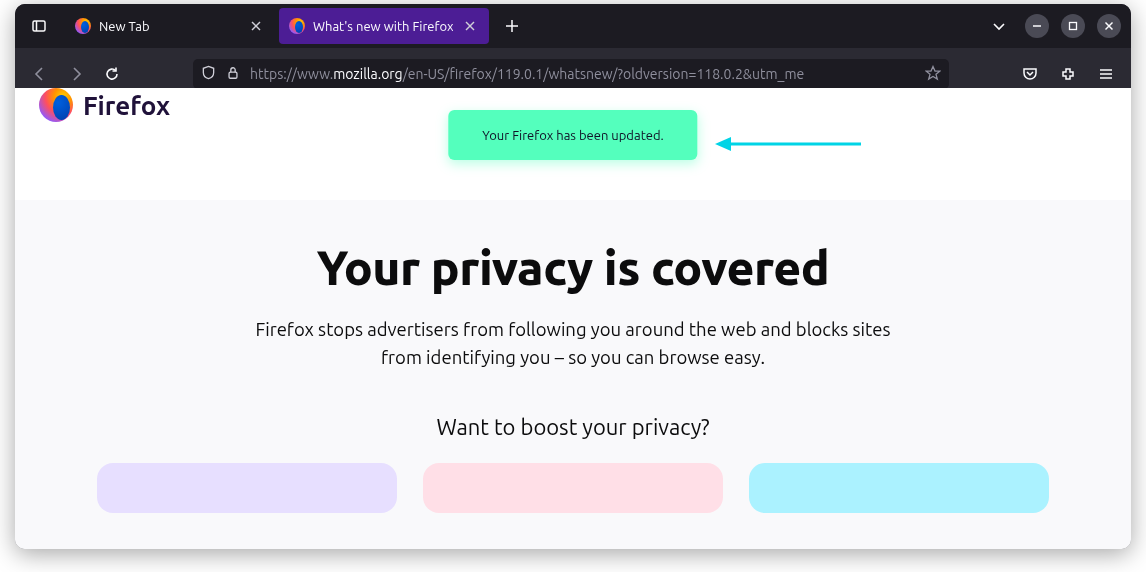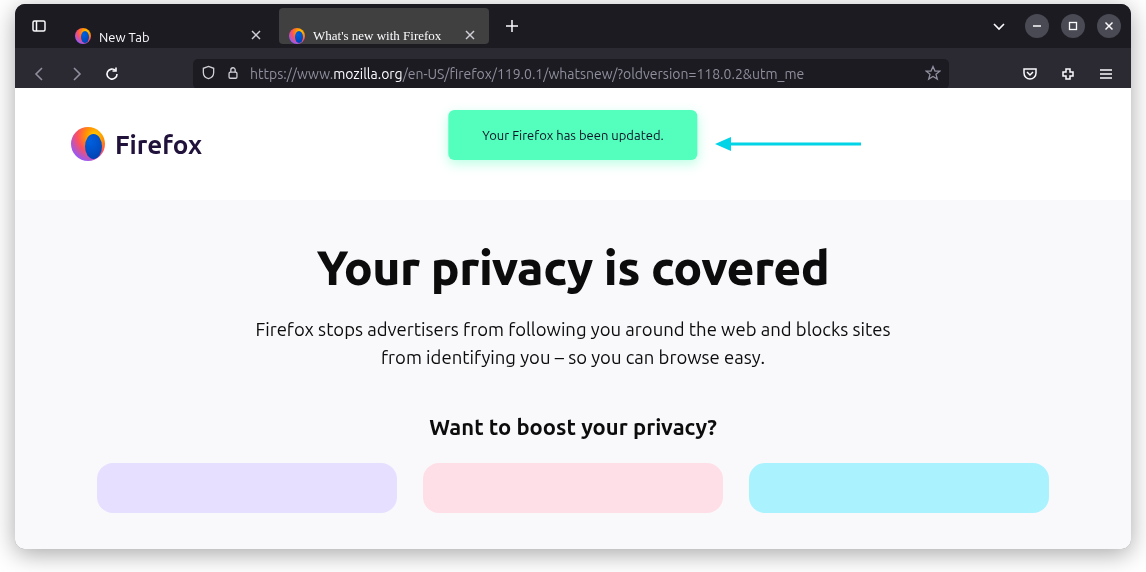--- a/index.html
+++ b/index.html
@@ -35,31 +35,31 @@
       display: flex;
       align-items: center;
       justify-content: center;
       color: #f9f9fa;
       border-radius: 4px;
     }
     .tabs { display: flex; align-items: center; gap: 0; height: 100%; }
     .tab {
       height: 36px;
       display: flex;
-      align-items: flex-end;
+      align-items: center;
       padding: 0 10px;
       gap: 8px;
       border-radius: 4px;
       color: #fbfbfe;
       font-size: 13px;
       min-width: 210px;
       position: relative;
       margin: 0 2px;
     }
-    .tab.active { background: #404040; font-family: Liberation Serif, serif; }
+    .tab.active { background: #4c1d95; }
     .tab-favicon { width: 16px; height: 16px; display:flex; align-items:center; justify-content:center; flex-shrink:0; }
     .tab-label { flex: 1; white-space: nowrap; overflow: hidden; text-overflow: ellipsis; }
     .tab-close { width:18px; height:18px; display:flex; align-items:center; justify-content:center; color:#cfcfd8; font-size:13px; border-radius:3px; flex-shrink:0;}
     .new-tab-btn {
       width: 30px; height: 30px;
       display: flex; align-items:center; justify-content:center;
       color:#fbfbfe; border-radius:4px; margin-left:6px;
       font-size:18px;
     }
     .titlebar-end { margin-left:auto; display:flex; align-items:center; gap:12px; padding-right:2px;}
@@ -106,22 +106,22 @@
       position:absolute;
       top: 84px; left:0; right:0; bottom:0;
       background:#fff;
       overflow:hidden;
     }
     .page-header {
       height: 112px;
       background:#fff;
       position:relative;
       display:flex;
-      align-items:center;
-      padding: 0 56px;
+      align-items:flex-start;
+      padding: 0 24px;
     }
     .brand { display:flex; align-items:center; gap:10px; }
     .brand-name { font-size:26px; font-weight:700; color:#20123a; }
     .notif {
       position:absolute;
       left: 50%;
       top: 22px;
       transform: translateX(-50%);
       background:#54ffbd;
       color:#0f1126;
@@ -131,21 +131,21 @@
       box-shadow: 0 4px 12px rgba(84,255,189,0.4);
     }
     .arrow {
       position:absolute;
       left: 698px;
       top: 44px;
     }
     .main { background:#f9f9fb; padding: 40px 0 0; text-align:center; height: calc(100% - 112px);}
     .headline { font-size:48px; font-weight:800; color:#0c0c0d; letter-spacing:-0.5px; margin-bottom: 22px; text-align: center;}
     .subhead { font-size:18.5px; color:#0c0c0d; line-height:1.5; max-width:640px; margin:17px auto 42px; }
-    .boost-title { font-size:22px; font-weight:700; color:#0c0c0d; margin-bottom:24px; }
+    .boost-title { font-size:22px; font-weight:400; color:#0c0c0d; margin-bottom:24px; }
     .cards { display:flex; gap:26px; justify-content:center; padding:0 80px; }
     .card { flex:1; max-width:300px; height:50px; border-radius:16px; }
     .card.purple { background:#e7dfff; }
     .card.pink { background:#ffdfe7; }
     .card.cyan { background:#abf2ff; }
     .ff-logo {
       width:30px; height:30px;
       background: radial-gradient(circle at 70% 25%, #ffd000 0%, #ff9400 25%, #ff4f5e 50%, #9059ff 80%, #0060df 100%);
       border-radius:50%;
       position:relative;

